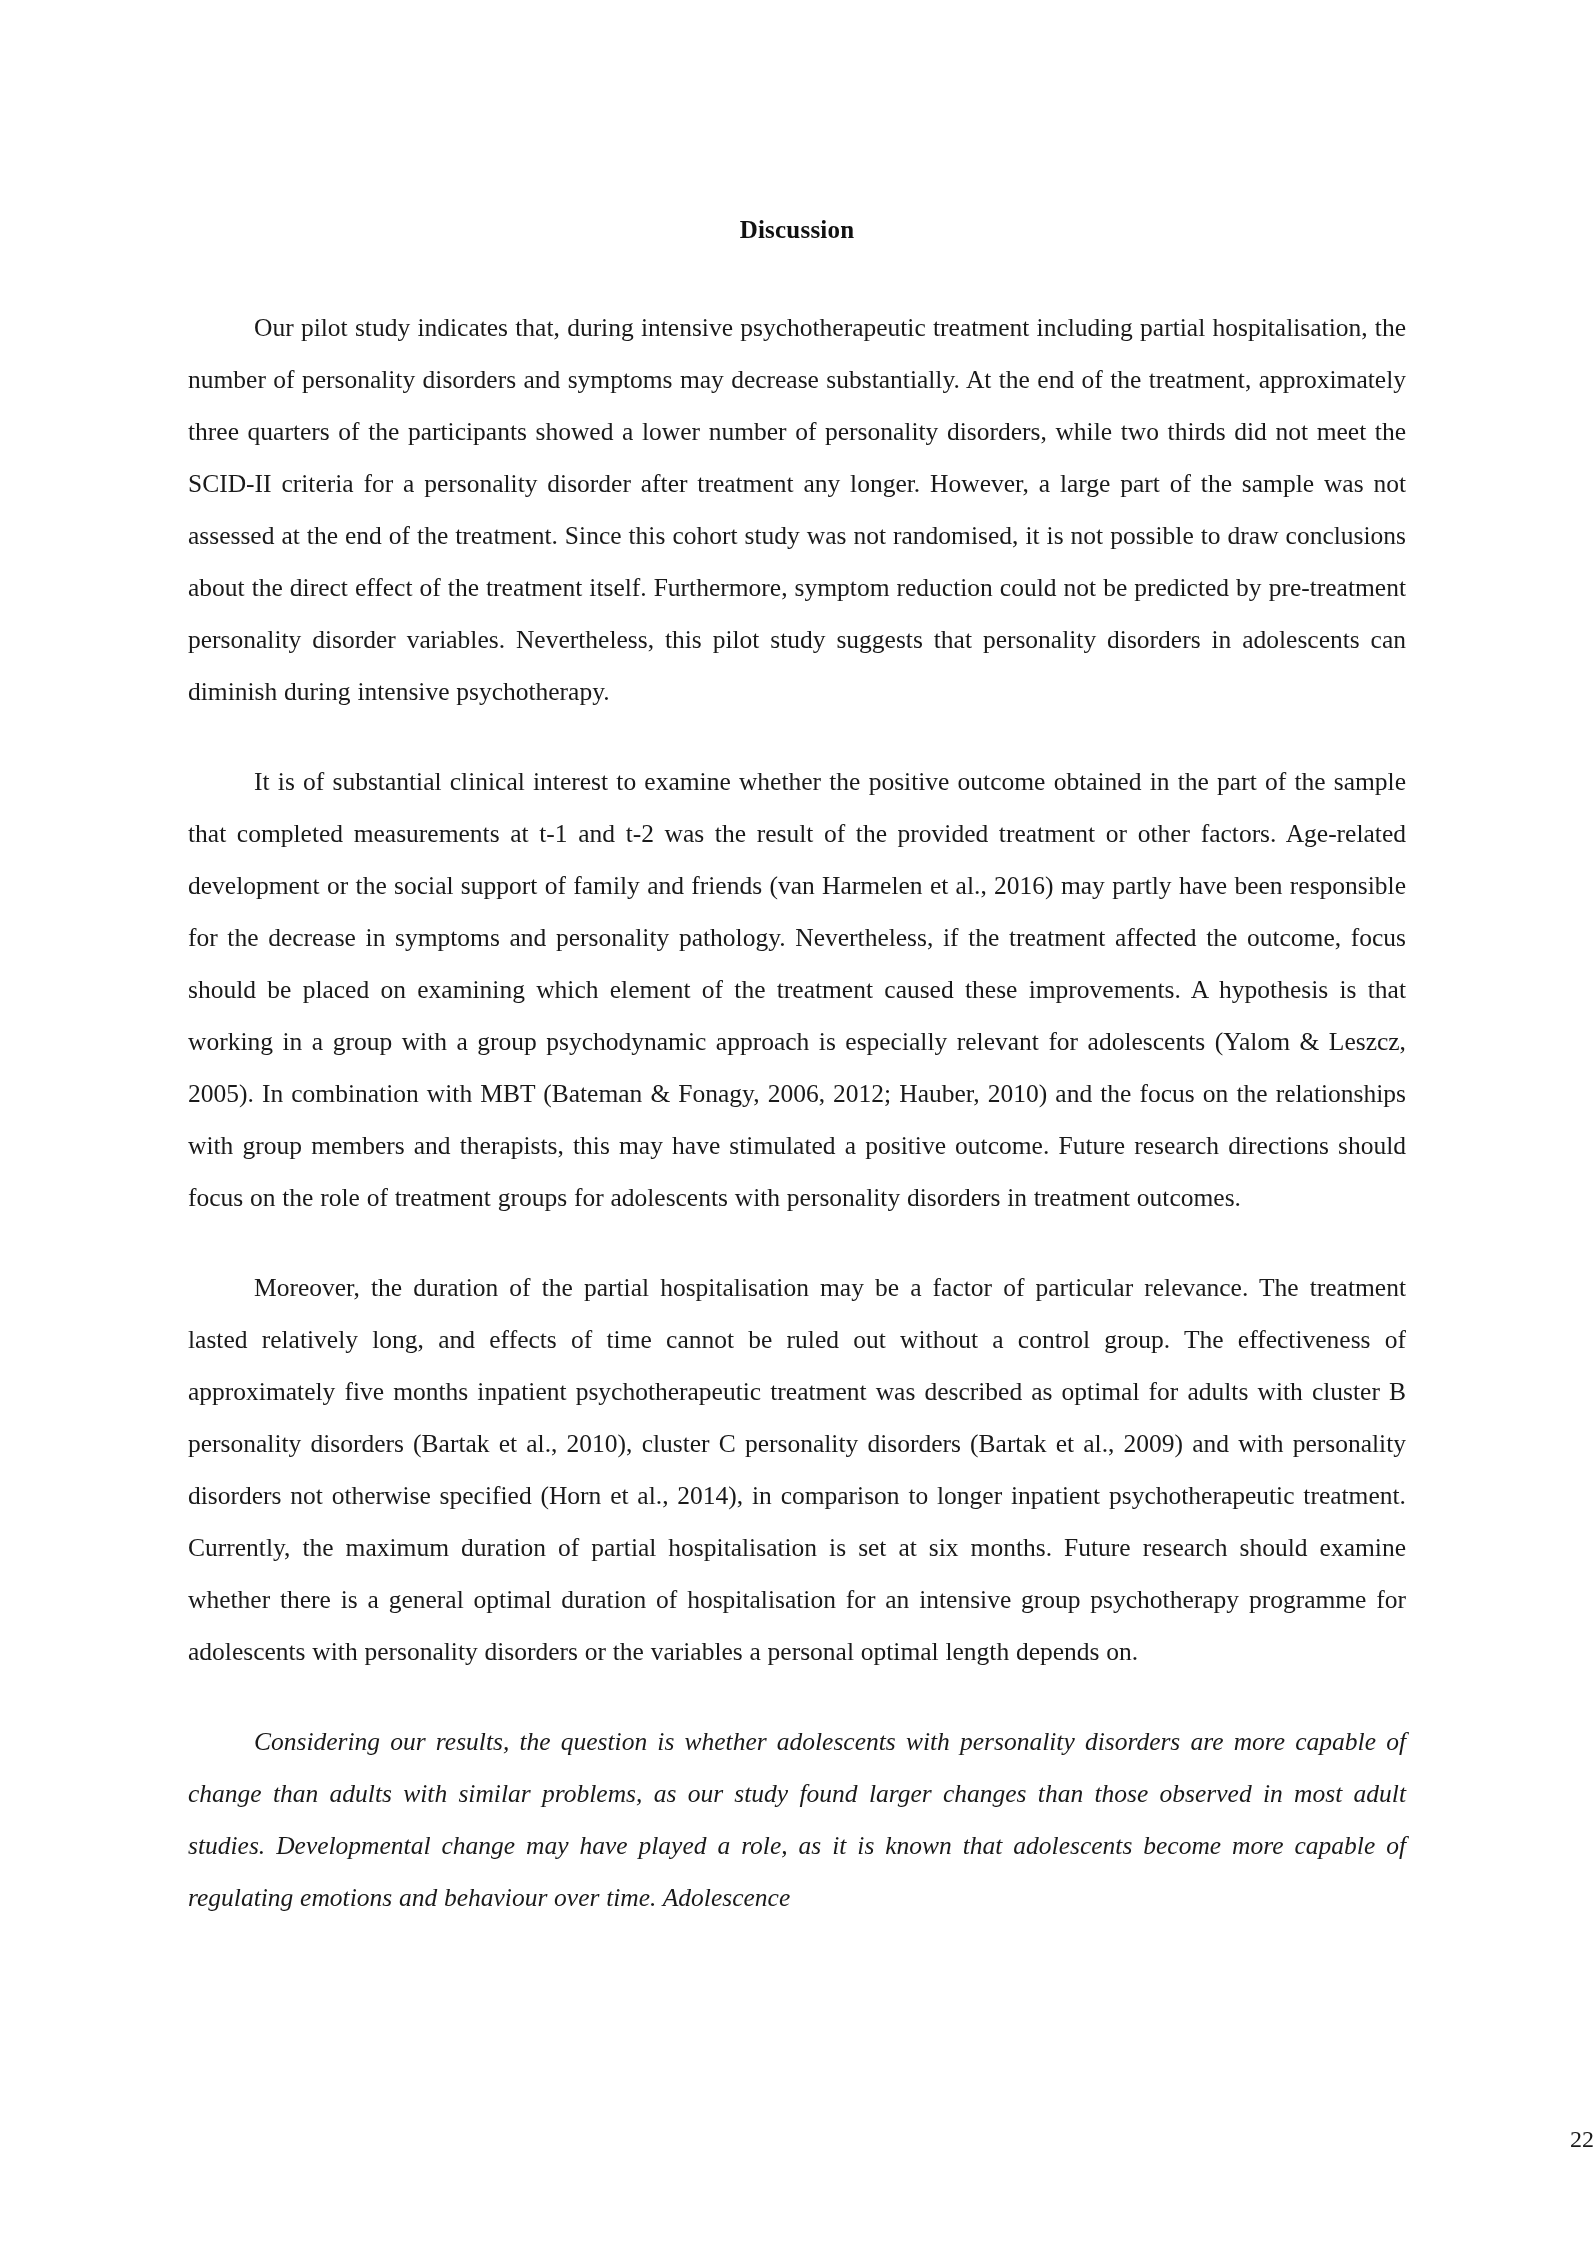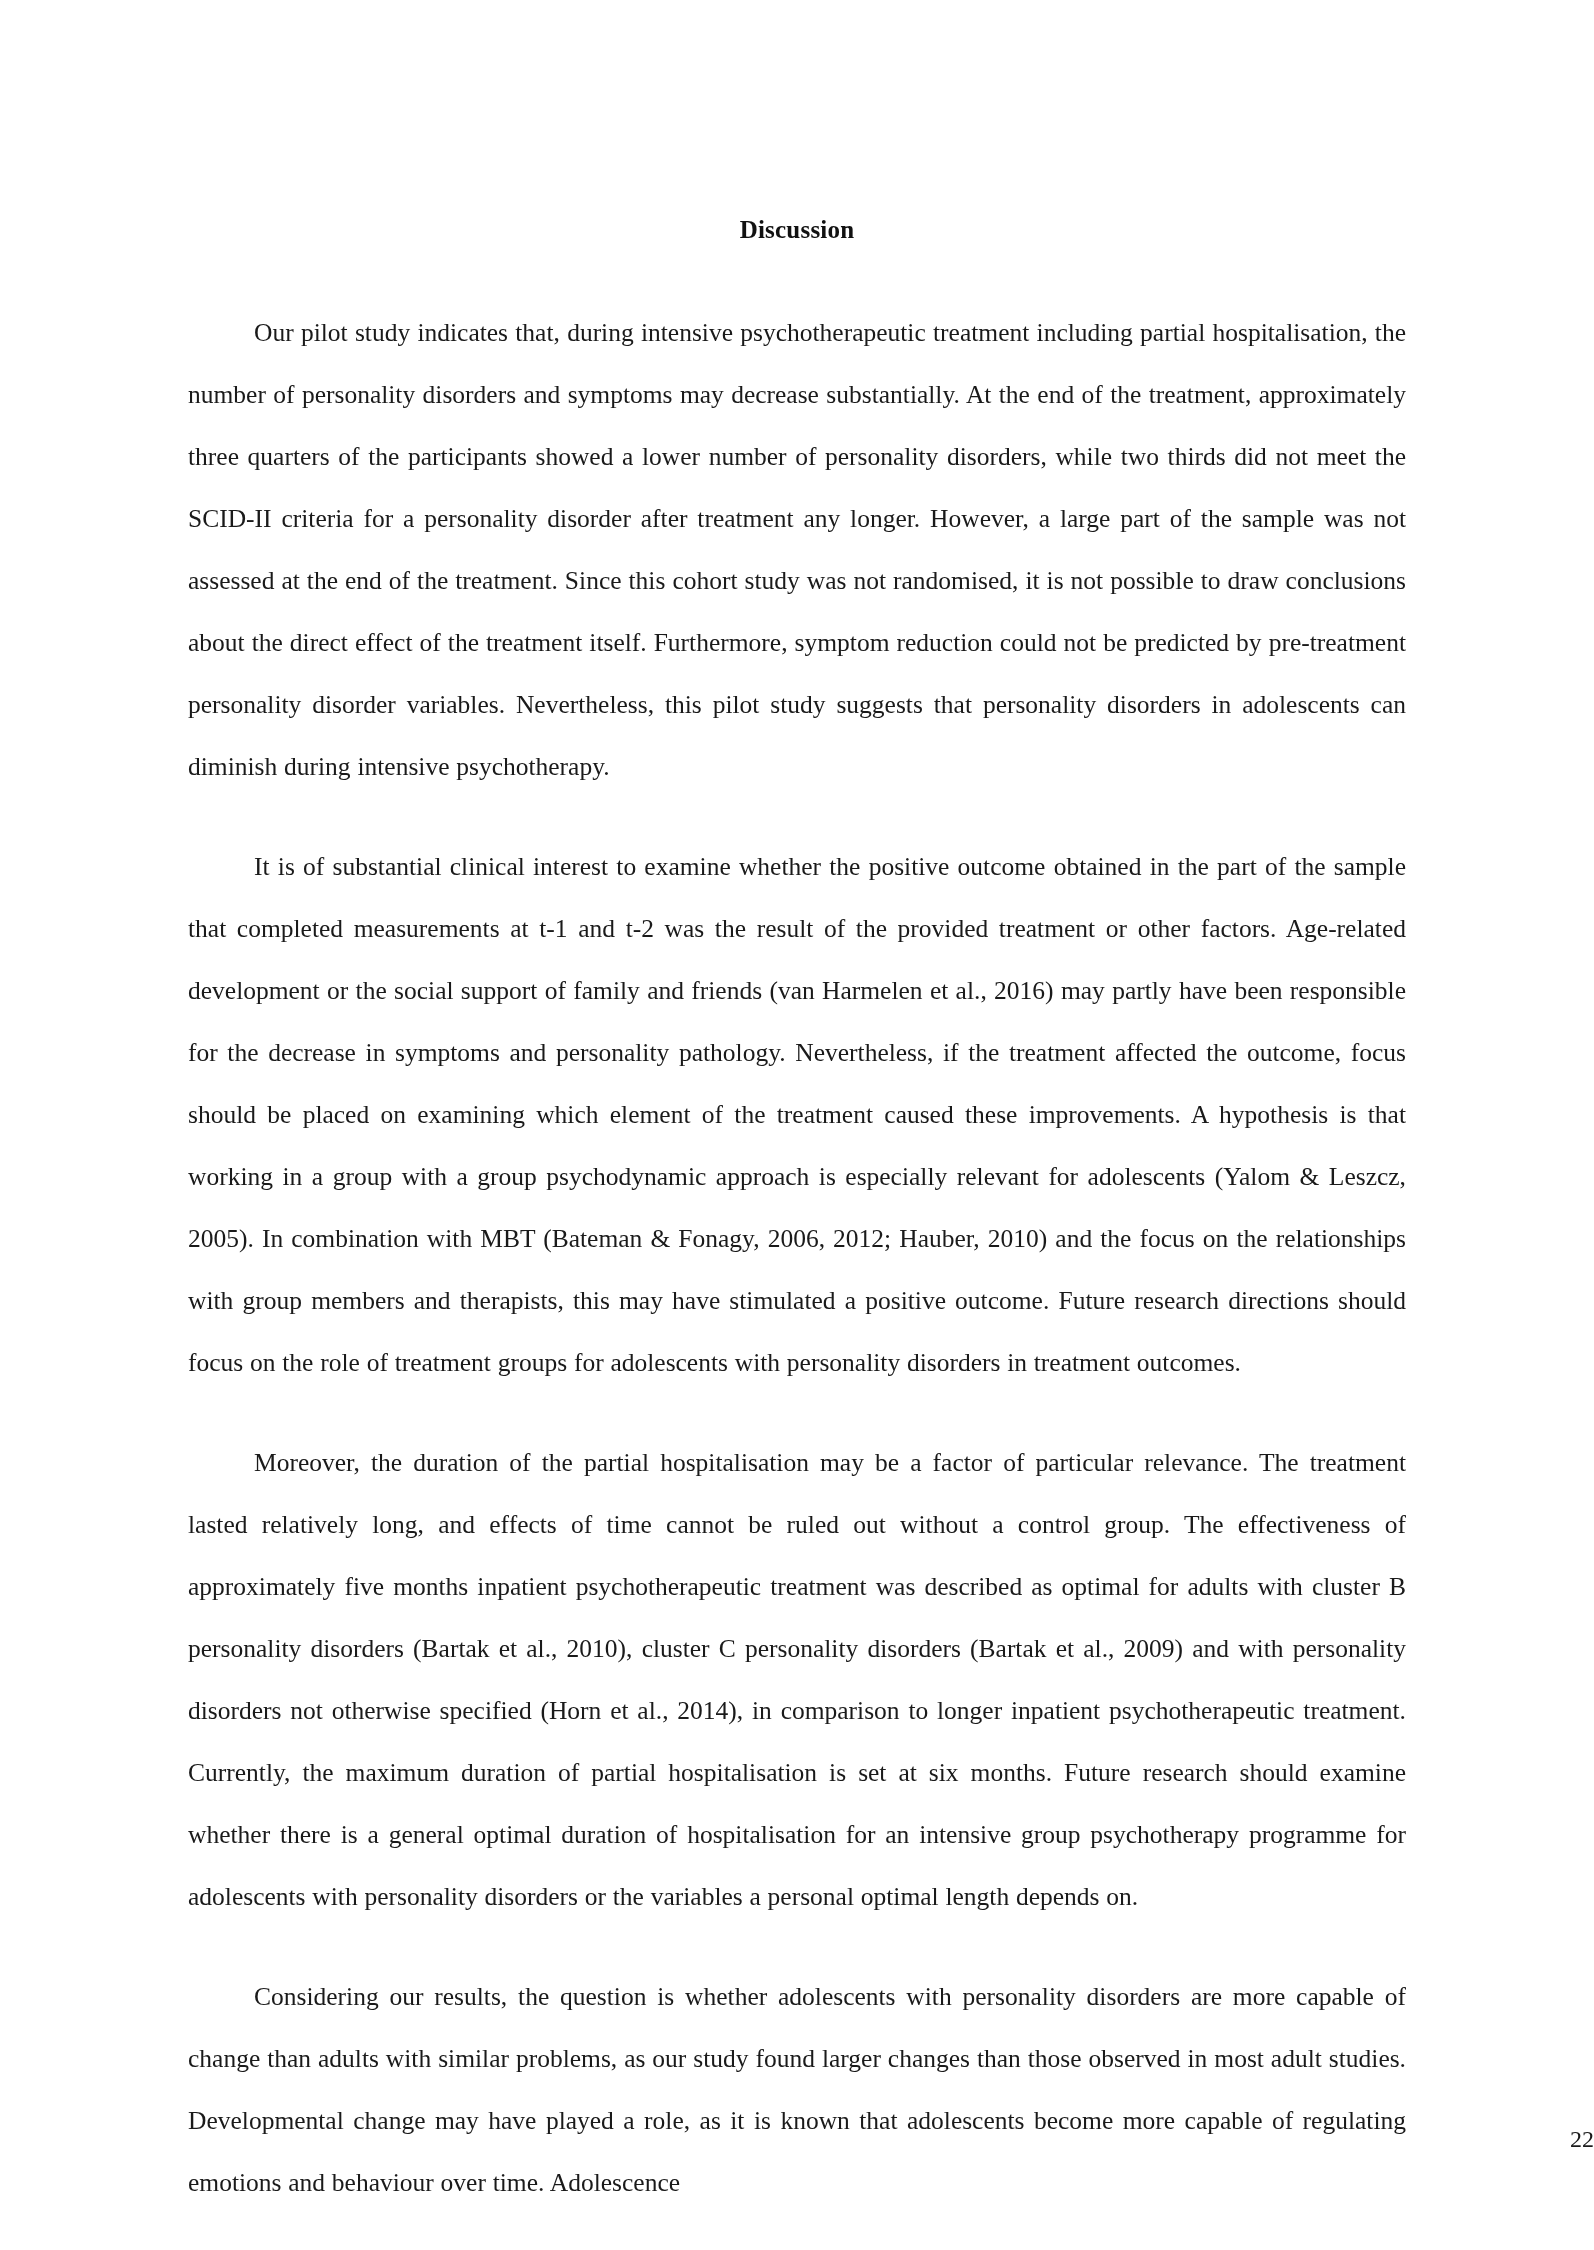--- a/index.html
+++ b/index.html
@@ -32,30 +32,31 @@
   .section-title {
     text-align: center;
     font-weight: bold;
     font-size: 25px;
     letter-spacing: 0.2px;
     margin: 0 0 58px 0;
     color: #111;
   }
   p.body-par {
     font-size: 25.5px;
-    line-height: 62px;
+    line-height: 52px;
     text-align: justify;
     text-justify: inter-word;
     margin: 0 0 38px 0;
     text-indent: 66px;
     color: #1a1a1a;
     word-spacing: 0.4px;
   }
   p.body-par:last-child {
     margin-bottom: 0;
+    font-style: italic;
   }
   .page-number {
     position: absolute;
     left: 0;
     right: 0;
     top: 2090px;
     text-align: right;
     font-size: 24px;
     color: #1a1a1a;
   }

